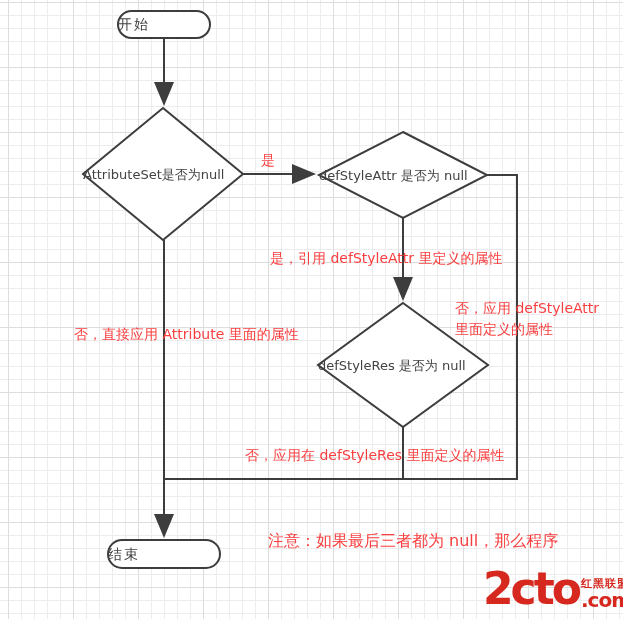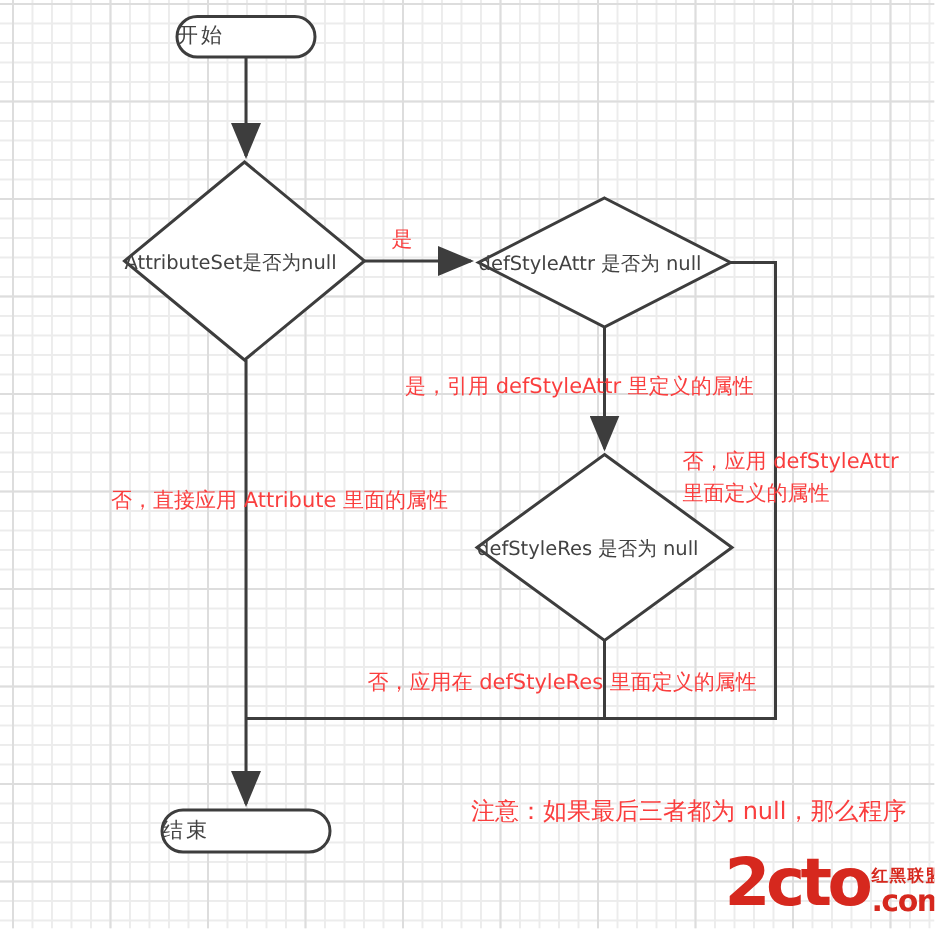--- a/index.html
+++ b/index.html
@@ -44,21 +44,20 @@
     font-size: 14px;
     white-space: nowrap;
     line-height: 21px;
   }
   .note-label {
     position: absolute;
     color: #fa3e3e;
     font-size: 16px;
     line-height: 25px;
     white-space: nowrap;
-    padding-left: 46px;
   }
   .watermark {
     position: absolute;
     left: 483px;
     top: 570px;
     display: flex;
     align-items: flex-start;
     color: #d6281e;
   }
   .watermark .brand {

